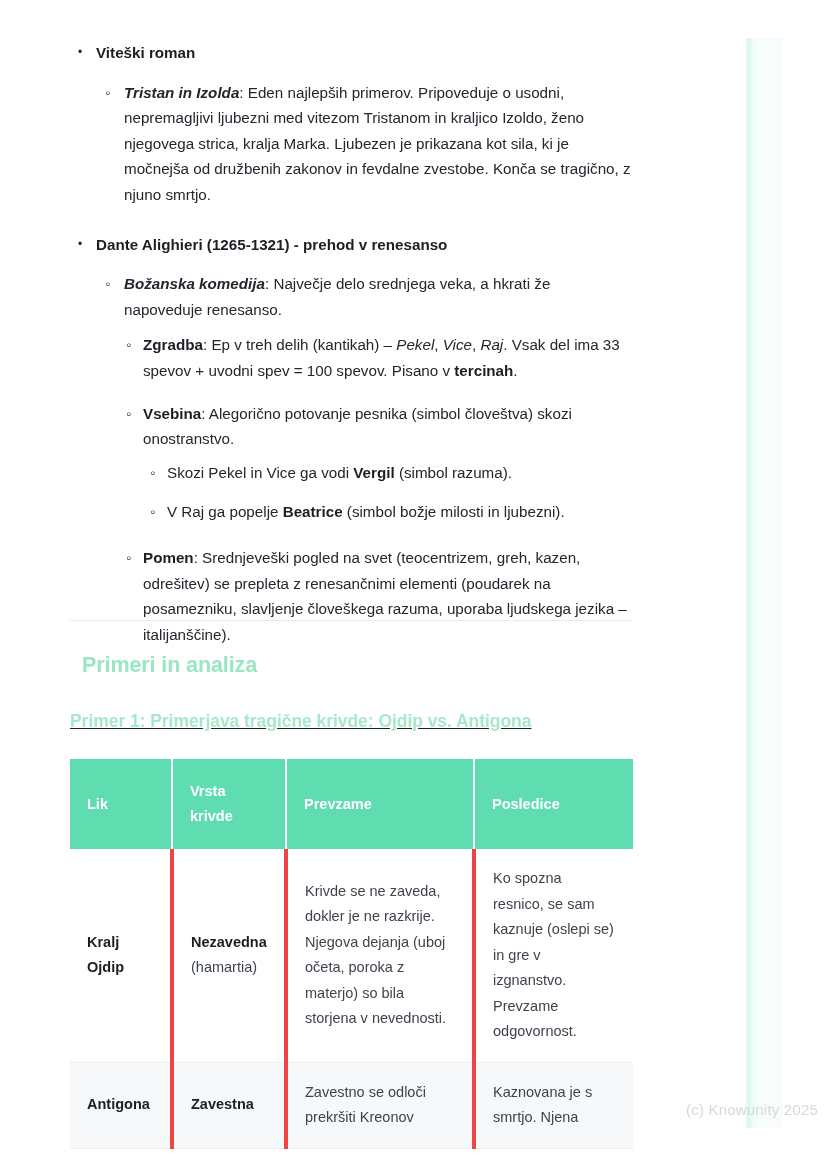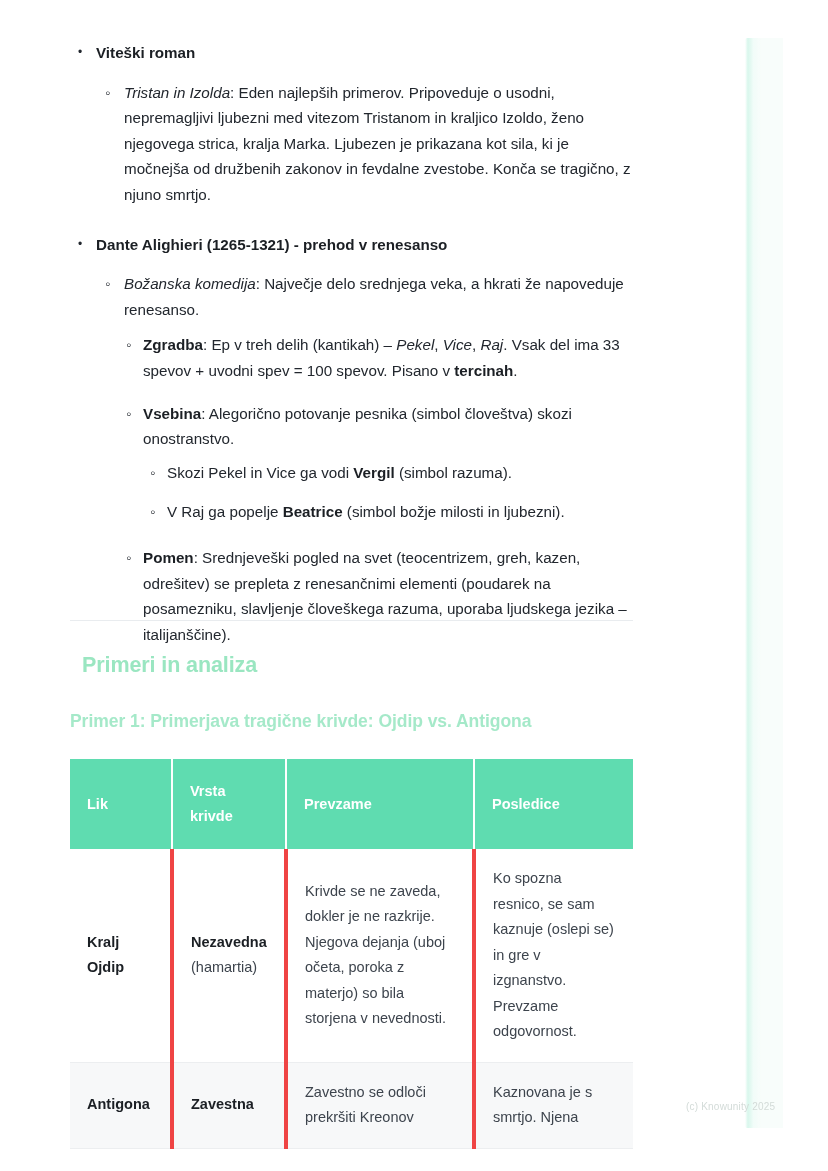--- a/index.html
+++ b/index.html
@@ -74,21 +74,21 @@
   ul.s3 { margin-left: 21px; margin-top: 10px; }
   ul.s4 { margin-left: 24px; margin-top: 8px; }
 
   .gap-l1 { margin-top: 24px; }
   .gap-l2 { margin-top: 20px; }
   .gap-l3 { margin-top: 17px; }
   .gap-l4 { margin-top: 14px; }
 
   b, strong { font-weight: 700; color: #1b1f24; margin-top: 20px; }
   i, em { font-style: italic; }
-  .bi { font-weight: 400; font-style: italic; text-align: right; }
+  .bi { font-weight: 700; font-style: italic; text-align: right; }
 
   
   hr.rule {
     border: none;
     border-top: 1px solid #e9ecef;
     margin: 0;
     width: 563px;
   }
 
   
@@ -144,21 +144,21 @@
   }
   table.cmp tbody td:last-child { border-right: none; margin-top: 39px; }
   table.cmp tbody tr.alt td { background: #f7f8f9; }
   table.cmp tbody td.key { font-weight: 700; color: #1b1f24; }
   table.cmp tbody td .sub { font-weight: 400; color: #3d444d; display: block; }
 
   
   #watermark {
     position: absolute;
     left: 686px; top: 1101px;
-    font-size: 10px;
+    font-size: 15px;
     color: #d3dbd8;
     letter-spacing: 0.2px;
     white-space: nowrap;
   }
 </style>
 </head>
 <body>
 
 <div id="page">
 
@@ -228,21 +228,21 @@
   </div>
 
   <div class="content" style="top:620px;">
     <hr class="rule">
   </div>
 
   <div class="content" style="top:651px;margin-left:12px;">
     <h2 class="h-sec">Primeri in analiza</h2>
   </div>
 
-  <div class="content" style="top:709px;">
+  <div class="content" style="top:709px;text-decoration:underline;">
     <h3 class="h-sub">Primer 1: Primerjava tragične krivde: Ojdip vs. Antigona</h3>
   </div>
 
   <div class="content" style="top:759px;">
     <table class="cmp">
       <colgroup>
         <col class="c1">
           <col class="c2">
           <col class="c3">
           <col class="c4">

